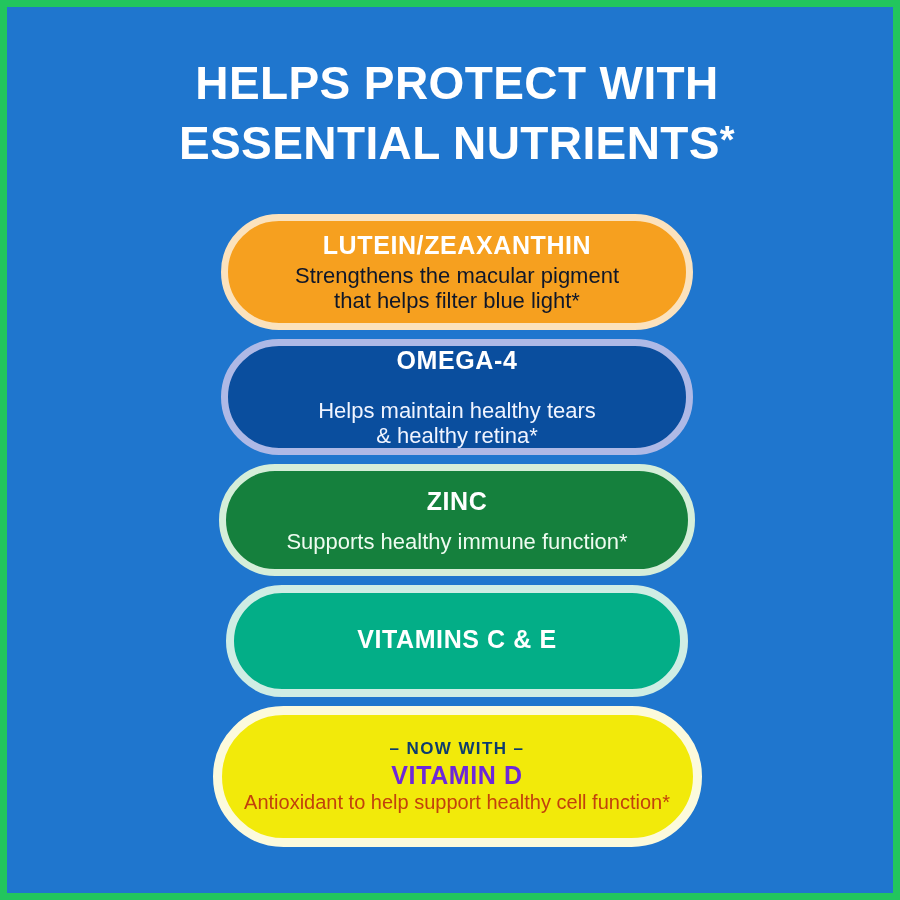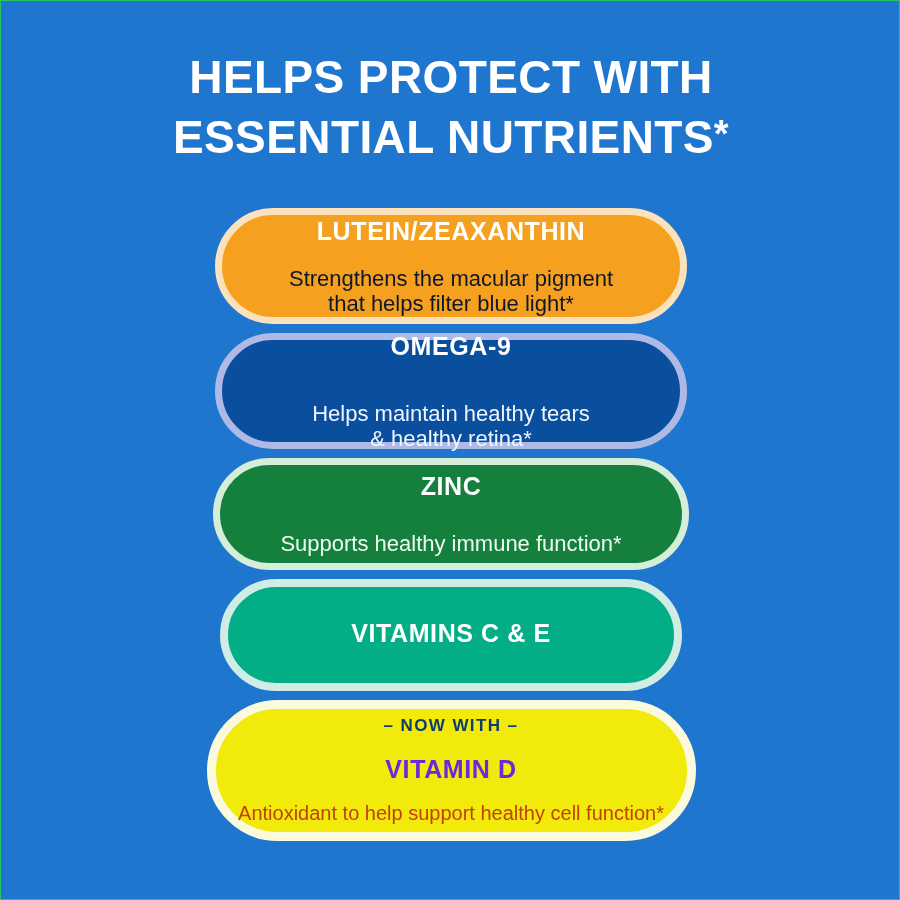--- a/index.html
+++ b/index.html
@@ -8,21 +8,21 @@
     background: #ffffff;
   }
   #stage {
     position: relative;
     width: 900px;
     height: 900px;
     background: #1F76CE;
     overflow: hidden;
     font-family: "Liberation Sans", sans-serif;
     box-sizing: border-box;
-    border: 1px solid #22c55e;
+    border: 7px solid #22c55e;
   }
 
   
   .headline {
     position: absolute;
     top: 48px;
     left: 0;
     width: 900px;
     text-align: center;
     color: #ffffff;
@@ -50,21 +50,20 @@
   .pill {
     box-sizing: border-box;
     display: flex;
     flex-direction: column;
     align-items: center;
     justify-content: center;
     text-align: center;
     border-radius: 999px;
     border-style: solid;
     color: #ffffff;
-    gap: 17px;
   }
 
   .pill .p-title {
     font-weight: 700;
     letter-spacing: 0.6px;
     display: block;
   }
   .pill .p-desc {
     font-weight: 400;
     display: block;
@@ -149,21 +148,21 @@
         <span class="p-title">LUTEIN/ZEAXANTHIN</span>
         <span class="p-desc">
           <span class="dline">Strengthens the macular pigment</span>
           <span class="dline">that helps filter blue light*</span>
         </span>
       </div>
     </div>
 
     <div class="pill-wrap">
       <div class="pill" id="pill-omega">
-        <span class="p-title">OMEGA-9</span>
+        <span class="p-title">OMEGA-4</span>
         <span class="p-desc">
           <span class="dline">Helps maintain healthy tears</span>
           <span class="dline">&amp; healthy retina*</span>
         </span>
       </div>
     </div>
 
     <div class="pill-wrap">
       <div class="pill" id="pill-zinc">
         <span class="p-title">ZINC</span>

